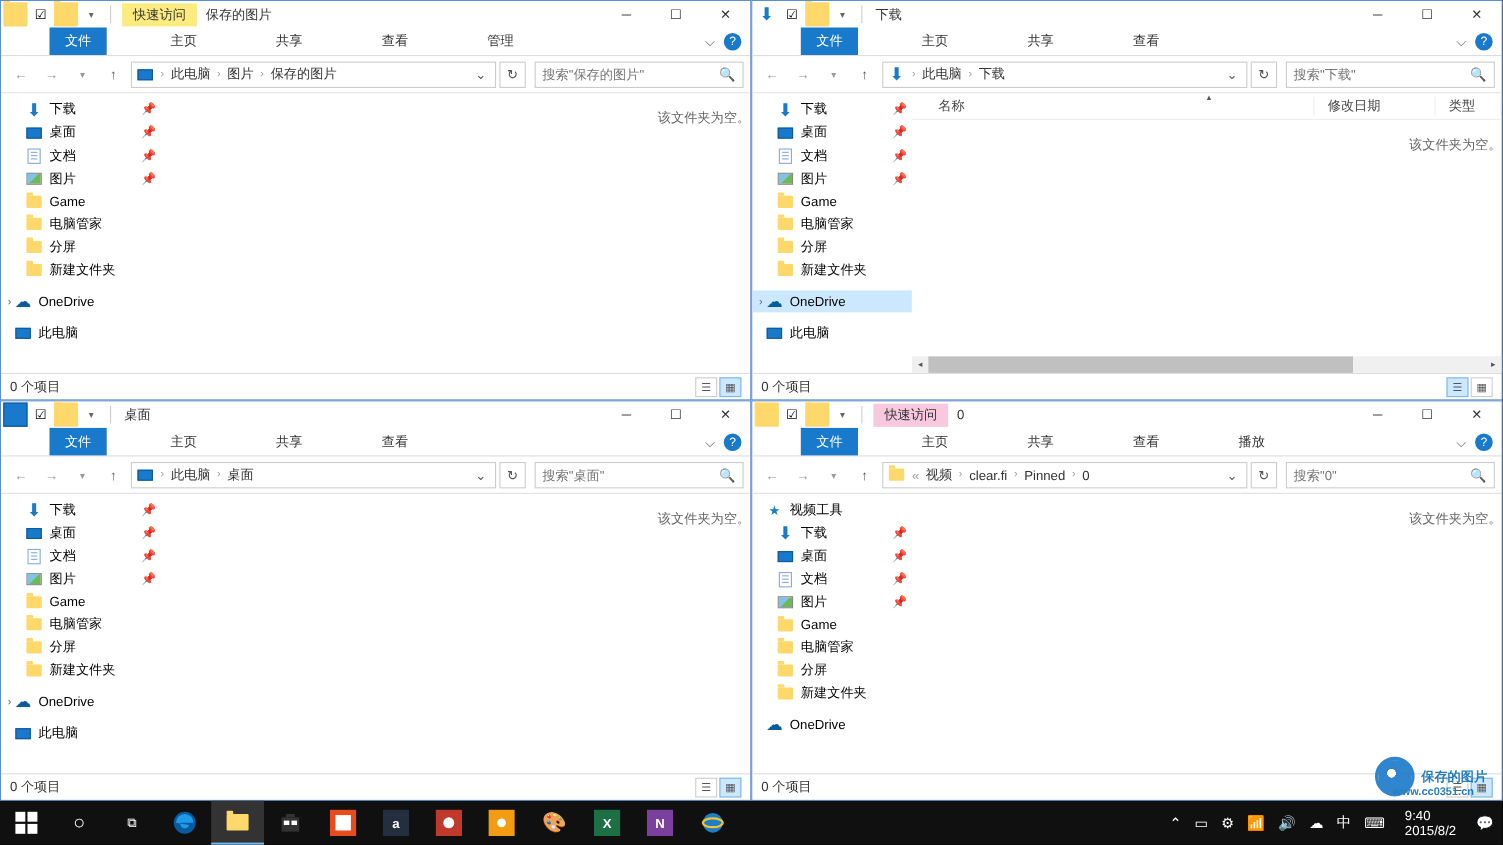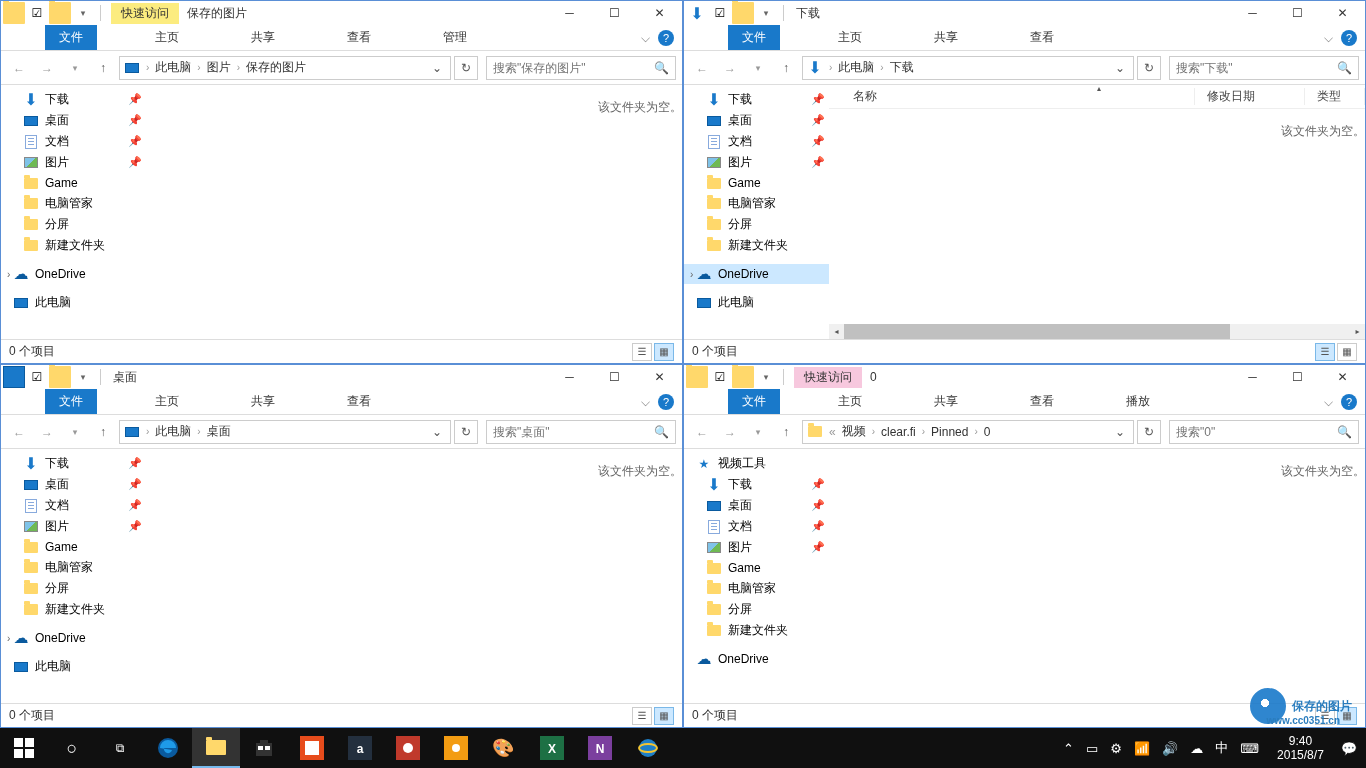--- a/index.html
+++ b/index.html
@@ -60,21 +60,21 @@
 .hscroll .thumb { background: #c0c0c0; height: 100%; }
 .hscroll .arrow { width: 15px; height: 15px; background: #f0f0f0; display: flex; align-items: center; justify-content: center; color: #555; font-size: 8px; }
 .status { height: 24px; border-top: 1px solid #ddd; display: flex; align-items: center; padding: 0 8px; background: #fff; color: #333; }
 .status .views { margin-left: auto; display: flex; gap: 2px; }
 .status .views span { width: 20px; height: 18px; border: 1px solid #ccc; display: flex; align-items: center; justify-content: center; cursor: pointer; font-size: 10px; color: #555; }
 .status .views span.active { background: #cce8ff; border-color: #7ab8e8; }
 .taskbar { position: absolute; bottom: 0; left: 0; width: 1366px; height: 40px; background: #101010; display: flex; align-items: center; }
 .taskbar .tb-item { width: 48px; height: 40px; display: flex; align-items: center; justify-content: center; cursor: pointer; }
 .taskbar .tb-item.active { background: #333; border-bottom: 2px solid #76b9ed; }
 .tb-tray { margin-left: auto; display: flex; align-items: center; gap: 12px; padding-right: 8px; color: #fff; }
-.tb-tray .clock { text-align: center; line-height: 14px; font-size: 11px; padding: 0 6px; }
+.tb-tray .clock { text-align: left; line-height: 14px; font-size: 11px; padding: 0 6px; }
 .tb-tray .trayicon { font-size: 13px; }
 .watermark { position: absolute; right: 14px; bottom: 44px; display: flex; align-items: center; gap: 6px; color: #1470b8; font-size: 22px; font-weight: bold; opacity: 0.9; }
 .watermark .logo { width: 36px; height: 36px; border-radius: 50%; background: radial-gradient(circle at 40% 40%, #fff 15%, #1979ca 16%); border: 3px solid #1979ca; position: relative; }
 .watermark .sub { position: absolute; bottom: -2px; right: 12px; font-size: 10px; color: #1470b8; }
 svg.app-icon { width: 24px; height: 24px; }
 </style>
 </head>
 <body>
 
 <div class="desktop">
@@ -704,17 +704,17 @@
     <span class="trayicon">⌃</span>
     <span class="trayicon">▭</span>
     <span class="trayicon">⚙</span>
     <span class="trayicon">📶</span>
     <span class="trayicon">🔊</span>
     <span class="trayicon">☁</span>
     <span class="trayicon">中</span>
     <span class="trayicon">⌨</span>
     <div class="clock">
       <div>9:40</div>
-      <div>2015/8/7</div>
+      <div>2015/8/2</div>
     </div>
     <span class="trayicon">💬</span>
   </div>
 </div>
 
 </body></html>

